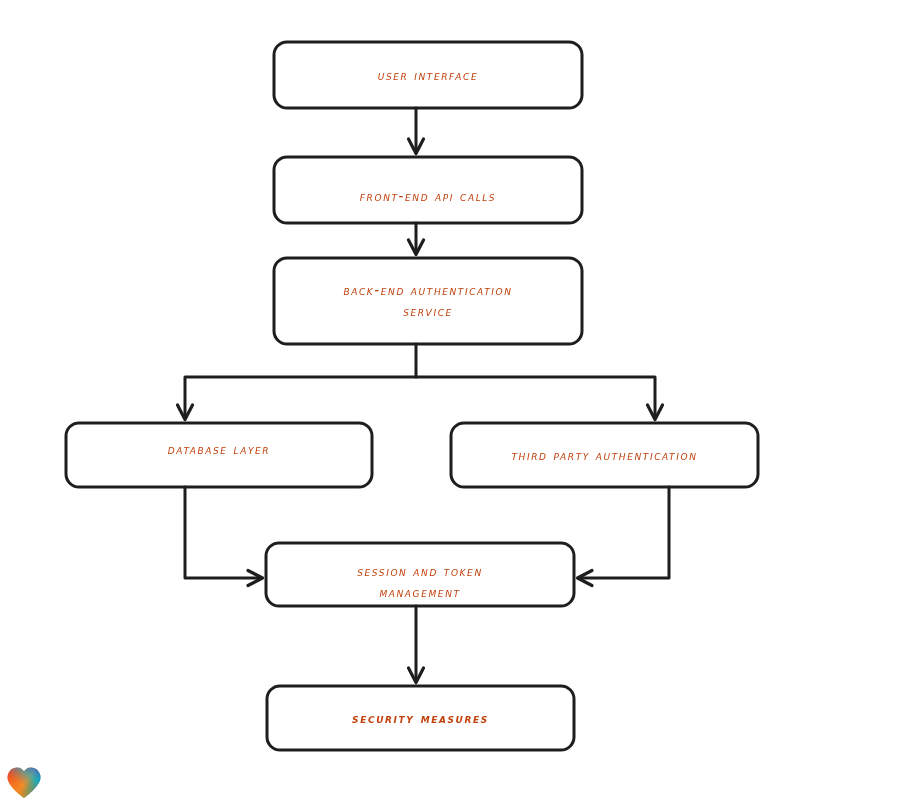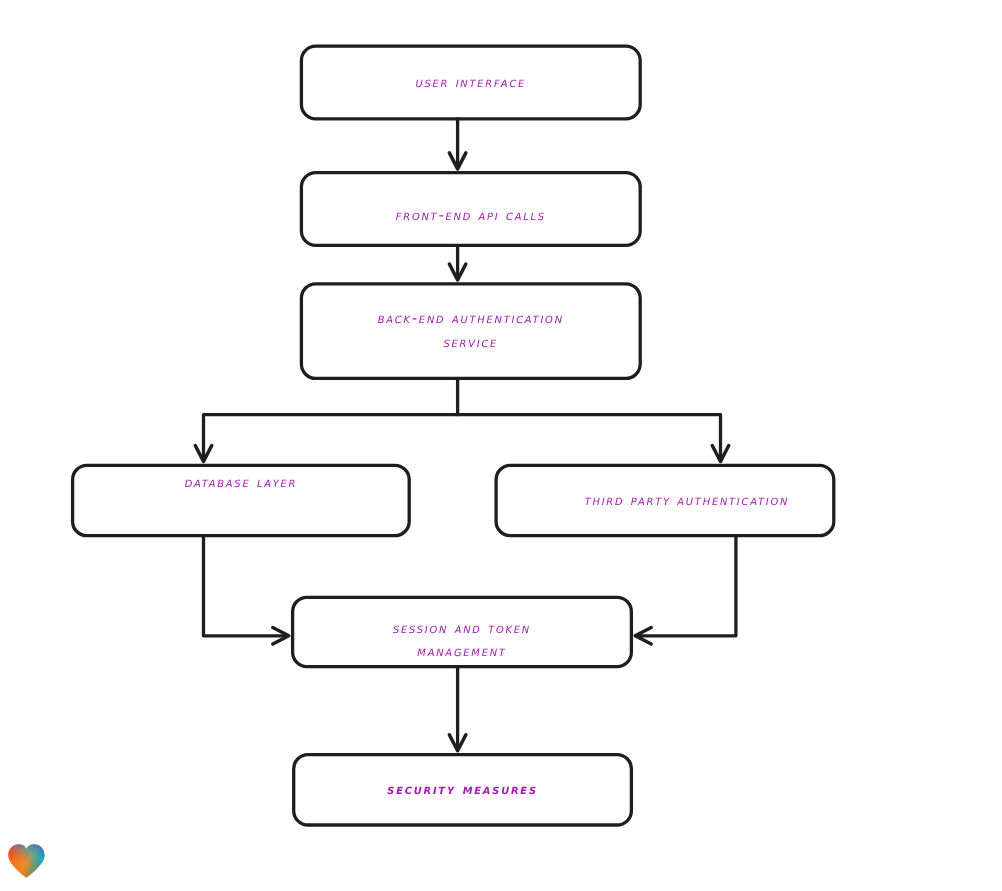--- a/index.html
+++ b/index.html
@@ -22,21 +22,21 @@
     width: 911px;
     height: 810px;
   }
 
   .node-label {
     position: absolute;
     display: flex;
     align-items: center;
     justify-content: center;
     text-align: center;
-    color: #a21caf;
+    color: #c2410c;
     font-family: "DejaVu Sans", "Liberation Sans", sans-serif;
     font-size: 13.5px;
     font-weight: 400;
     font-style: italic;
     letter-spacing: 1.6px;
     line-height: 21px;
     font-variant: small-caps;
     text-transform: lowercase;
     pointer-events: none;
     white-space: pre-line;
@@ -128,20 +128,20 @@
   </g>
 </svg>
 
 <div class="node-label" style="left:274px; top:42px; width:308px; height:66px;">User Interface</div>
 
 <div class="node-label" style="left:274px; top:157px; width:308px; height:78px;">Front-End API Calls</div>
 
 <div class="node-label" style="left:274px; top:258px; width:308px; height:86px;">Back-End Authentication
 Service</div>
 
-<div class="node-label" style="left:66px; top:407px; width:306px; height:64px;">Database Layer</div>
+<div class="node-label" style="left:66px; top:417px; width:306px; height:64px;">Database Layer</div>
 
-<div class="node-label" style="left:451px; top:423px; width:307px; height:64px;margin-left:20px;">Third Party Authentication</div>
+<div class="node-label" style="left:451px; top:423px; width:307px; height:64px;">Third Party Authentication</div>
 
 <div class="node-label" style="left:266px; top:543px; width:308px; height:78px;">Session and Token
 Management</div>
 
 <div class="node-label" style="left:267px; top:686px; width:307px; height:64px;font-weight:bold;">Security Measures</div>
 
 </body></html>

